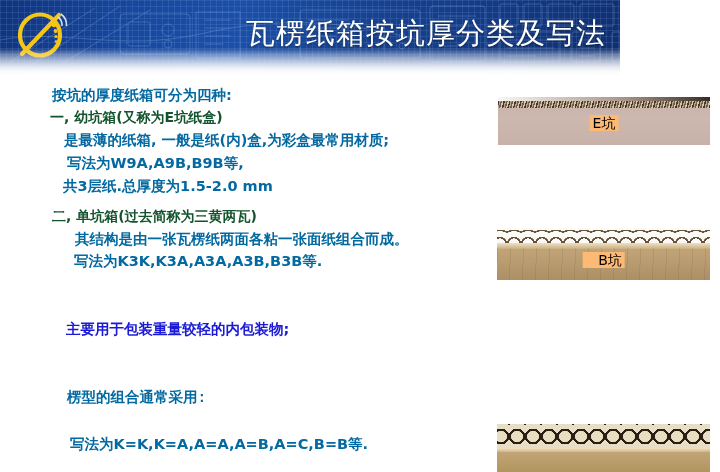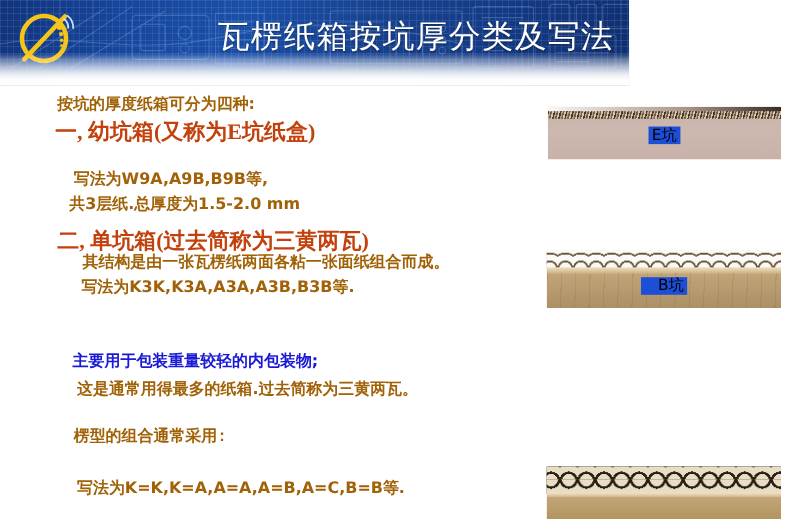--- a/index.html
+++ b/index.html
@@ -6,21 +6,21 @@
   body{
     width:720px;height:472px;
     background:#ffffff;
     font-family:"DejaVu Sans","Liberation Sans",sans-serif;
     overflow:hidden;
     position:relative;
   }
 
   
   .banner{
-    position:absolute;left:0;top:0;width:572px;height:78px;
+    position:absolute;left:0;top:0;width:620px;height:78px;
     overflow:hidden;
     text-align:center;
   }
   .banner-base{
     position:absolute;inset:0;
     background:
       linear-gradient(to bottom,
         rgba(255,255,255,0) 0%,
         rgba(255,255,255,0) 62%,
         rgba(255,255,255,0.35) 78%,
@@ -52,31 +52,31 @@
   }
 
   
   .content{position:absolute;left:0;top:78px;width:720px;height:394px;}
   .line{
     position:absolute;
     white-space:nowrap;
     font-weight:bold;
     font-size:14.5px;
     line-height:1;
-    color:#a16207;
+    color:#0369a1;
     font-family:"DejaVu Sans","Liberation Sans",sans-serif;
   }
   .blue{color:#1a1ad6;}
-  .heading{color:#c2410c;font-size:20px;font-family:Liberation Serif, serif;}
+  .heading{color:#14532d;font-size:14px;}
 
   
   .photo{position:absolute;overflow:hidden;}
   .photo .cap{
     position:absolute;left:50%;transform:translateX(-50%);
-    background:#1d4ed8;color:#000000;
+    background:#fdba74;color:#000000;
     font-family:"DejaVu Sans","Liberation Sans",sans-serif;
     font-size:14px;font-weight:normal;
     padding:0px 3px;
     white-space:nowrap;
     line-height:1.15;
   }
 
   
   #photo-e{left:498px;top:97px;width:212px;height:48px;}
   #photo-e .board{
@@ -199,29 +199,29 @@
 
   <div class="banner-title">瓦楞纸箱按坑厚分类及写法</div>
   <div class="banner-fade"></div>
 </div>
 
 <div class="content">
 
   <div class="line" style="left:52px;top:10px;">按坑的厚度纸箱可分为四种:</div>
 
   <div class="line heading" style="left:50px;top:32px;">一, 幼坑箱(又称为E坑纸盒)</div>
+  <div class="line" style="left:64px;top:55px;">是最薄的纸箱, 一般是纸(内)盒,为彩盒最常用材质;</div>
   <div class="line" style="left:67px;top:78px;">写法为W9A,A9B,B9B等,</div>
   <div class="line" style="left:63px;top:101px;">共3层纸.总厚度为1.5-2.0 mm</div>
 
   <div class="line heading" style="left:52px;top:131px;">二, 单坑箱(过去简称为三黄两瓦)</div>
   <div class="line" style="left:75px;top:154px;">其结构是由一张瓦楞纸两面各粘一张面纸组合而成。</div>
   <div class="line" style="left:74px;top:176px;">写法为K3K,K3A,A3A,A3B,B3B等.</div>
   <div class="line blue" style="left:66px;top:224px;margin-top:20px;">主要用于包装重量较轻的内包装物;</div>
 
-  <div class="line" style="left:70px;top:269px;">这是通常用得最多的纸箱.过去简称为三黄两瓦。</div>
   <div class="line" style="left:67px;top:313px;font-family:Liberation Mono, monospace;">楞型的组合通常采用:</div>
   <div class="line" style="left:70px;top:359px;">写法为K=K,K=A,A=A,A=B,A=C,B=B等.</div>
 
 </div>
 
 <div class="photo" id="photo-e">
   <div class="board"></div>
   <div class="flutes"></div>
   <div class="darkstripe"></div>
   <div class="cap" style="top:18px;">E坑</div>

